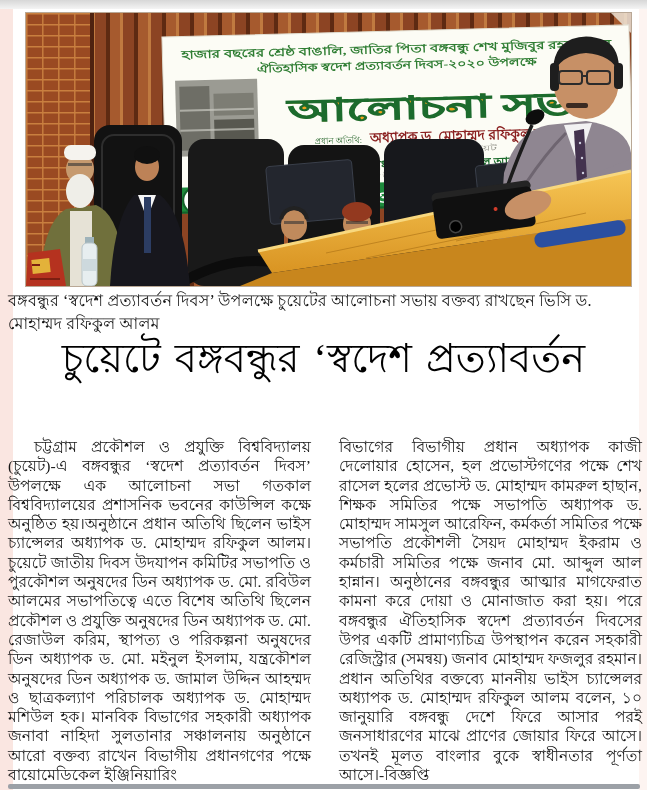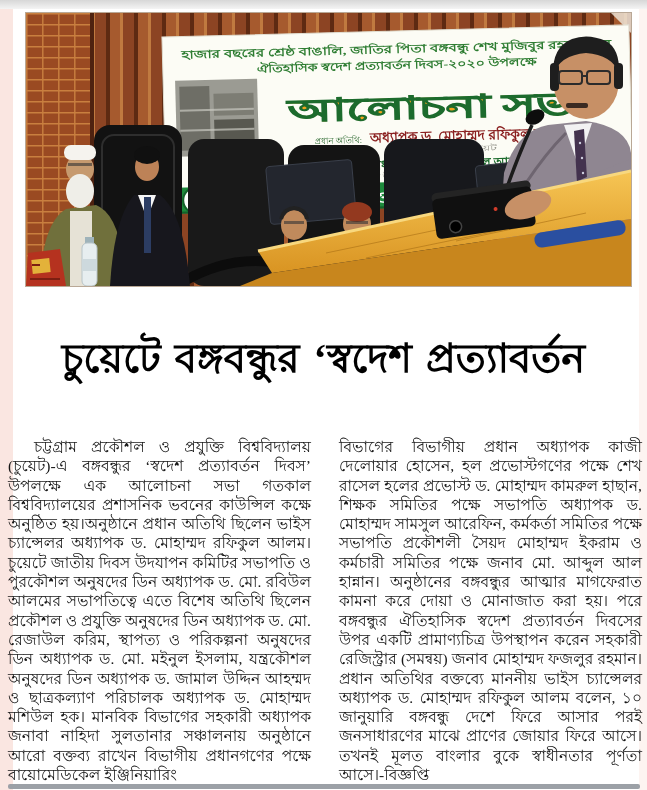--- a/index.html
+++ b/index.html
@@ -8,21 +8,21 @@
   .top-strip{position:absolute;top:0;left:0;width:647px;height:9px;
         background:linear-gradient(#d7d7d7,#f4f4f4);}
   .left-strip{position:absolute;top:9px;left:0;width:13px;height:781px;background:#fae6e1;}
   .right-strip{position:absolute;top:9px;right:0;width:8px;height:781px;background:#fdf4f1;}
   .photo{position:absolute;left:25px;top:12px;width:605px;height:273px;
         border:1px solid #b9a896;box-sizing:content-box;background:#7a3b1e;}
   .photo svg{display:block;}
   .caption{position:absolute;left:8px;top:289px;width:634px;
         font-size:16px;line-height:23px;color:#141414;letter-spacing:.2px;}
   .headline{position:absolute;left:0;top:336px;width:647px;margin:0;text-align:center;
-        font-size:40px;line-height:46px;font-weight:bold;color:#000;}
+        font-size:40px;line-height:46px;font-weight:normal;color:#000;}
   .headline span{display:block;word-spacing:4px;}
   .body-cols{position:absolute;left:8px;top:437px;width:634px;display:flex;gap:28px;justify-content:flex-end;}
   .col{width:306px;font-size:15.5px;line-height:19.3px;text-align:justify;color:#161616;}
   .col.first{text-indent:26px;}
   .bottom-bar{position:absolute;left:8px;bottom:1px;width:632px;height:5px;
         background:#9ca1a7;border-radius:2px;}
   text{font-family:"Liberation Serif","DejaVu Serif",serif;}
 </style>
 </head>
 <body>
@@ -189,20 +189,21 @@
         <rect x="56" y="246" width="15" height="12" fill="#cdd9dd"></rect>
       </g>
       <g>
         <polygon points="0,273 2,240 34,236 40,273" fill="#b5321f"></polygon>
         <rect x="6" y="246" width="18" height="14" fill="#e3b23a" transform="rotate(-6 15 253)"></rect>
         <path d="M4 266h30M6 252h8" stroke="#7c1f12" stroke-width="2"></path>
       </g>
     </svg>
   </div>
 
+  <div class="caption">বঙ্গবন্ধুর ‘স্বদেশ প্রত্যাবর্তন দিবস’ উপলক্ষে চুয়েটের আলোচনা সভায় বক্তব্য রাখছেন  ভিসি ড. মোহাম্মদ রফিকুল আলম</div>
 
   <h1 class="headline">
     <span>চুয়েটে বঙ্গবন্ধুর ‘স্বদেশ প্রত্যাবর্তন</span>
   </h1>
 
   <div class="body-cols">
     <div class="col first">চট্টগ্রাম প্রকৌশল ও প্রযুক্তি বিশ্ববিদ্যালয় (চুয়েট)-এ বঙ্গবন্ধুর ‘স্বদেশ প্রত্যাবর্তন দিবস’ উপলক্ষে এক আলোচনা সভা গতকাল বিশ্ববিদ্যালয়ের প্রশাসনিক ভবনের কাউন্সিল কক্ষে অনুষ্ঠিত হয়।অনুষ্ঠানে প্রধান অতিথি ছিলেন ভাইস চ্যান্সেলর অধ্যাপক ড. মোহাম্মদ রফিকুল আলম। চুয়েটে জাতীয় দিবস উদযাপন কমিটির সভাপতি ও পুরকৌশল অনুষদের ডিন অধ্যাপক ড. মো. রবিউল আলমের সভাপতিত্বে এতে বিশেষ অতিথি ছিলেন প্রকৌশল ও প্রযুক্তি অনুষদের ডিন অধ্যাপক ড. মো. রেজাউল করিম, স্থাপত্য ও পরিকল্পনা অনুষদের ডিন অধ্যাপক ড. মো. মইনুল ইসলাম, যন্ত্রকৌশল অনুষদের ডিন অধ্যাপক ড. জামাল উদ্দিন আহম্মদ ও ছাত্রকল্যাণ পরিচালক অধ্যাপক ড. মোহাম্মদ মশিউল হক। মানবিক বিভাগের সহকারী অধ্যাপক জনাবা নাহিদা সুলতানার সঞ্চালনায় অনুষ্ঠানে আরো বক্তব্য রাখেন বিভাগীয় প্রধানগণের পক্ষে বায়োমেডিকেল ইঞ্জিনিয়ারিং</div>
     <div class="col">বিভাগের বিভাগীয় প্রধান অধ্যাপক কাজী দেলোয়ার হোসেন, হল প্রভোস্টগণের পক্ষে শেখ রাসেল হলের প্রভোস্ট ড. মোহাম্মদ কামরুল হাছান, শিক্ষক সমিতির পক্ষে সভাপতি অধ্যাপক ড. মোহাম্মদ সামসুল আরেফিন, কর্মকর্তা সমিতির পক্ষে সভাপতি প্রকৌশলী সৈয়দ মোহাম্মদ ইকরাম ও কর্মচারী সমিতির পক্ষে জনাব মো. আব্দুল আল হান্নান। অনুষ্ঠানের বঙ্গবন্ধুর আত্মার মাগফেরাত কামনা করে দোয়া ও মোনাজাত করা হয়। পরে বঙ্গবন্ধুর ঐতিহাসিক স্বদেশ প্রত্যাবর্তন দিবসের উপর একটি প্রামাণ্যচিত্র উপস্থাপন করেন সহকারী রেজিস্ট্রার (সমন্বয়) জনাব মোহাম্মদ ফজলুর রহমান। প্রধান অতিথির বক্তব্যে মাননীয় ভাইস চ্যান্সেলর অধ্যাপক ড. মোহাম্মদ রফিকুল আলম বলেন, ১০ জানুয়ারি বঙ্গবন্ধু দেশে ফিরে আসার পরই জনসাধারণের মাঝে প্রাণের জোয়ার ফিরে আসে। তখনই মূলত বাংলার বুকে স্বাধীনতার পূর্ণতা আসে।-বিজ্ঞপ্তি</div>
   </div>
 

